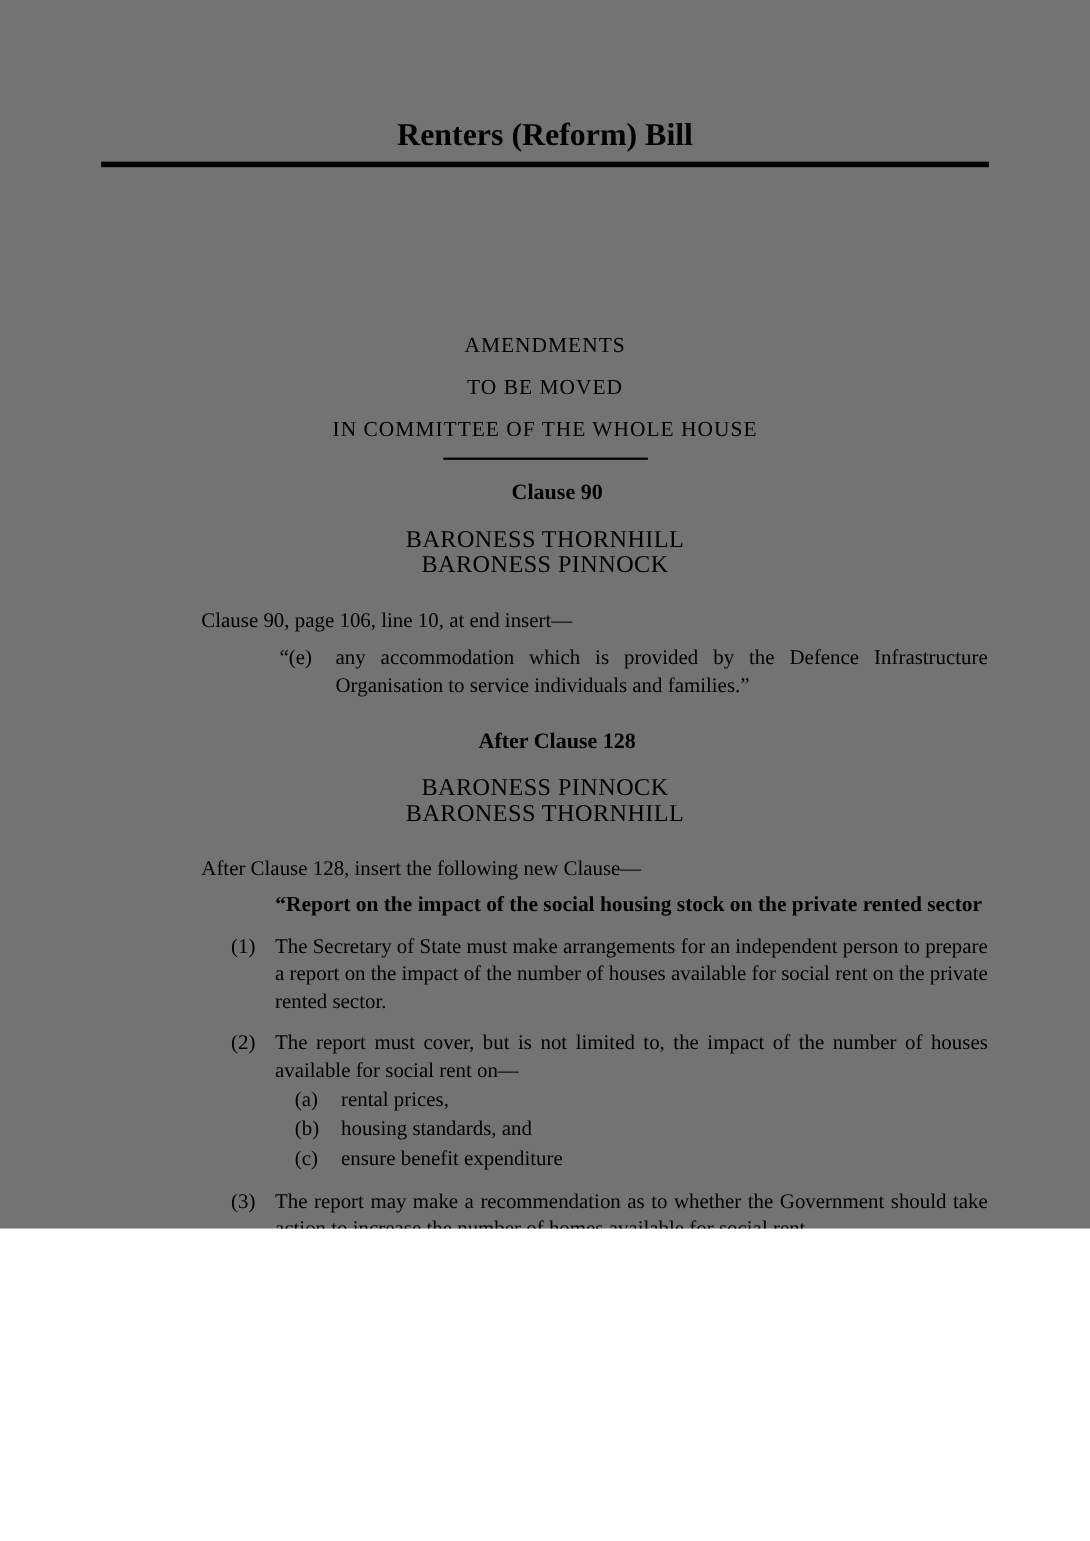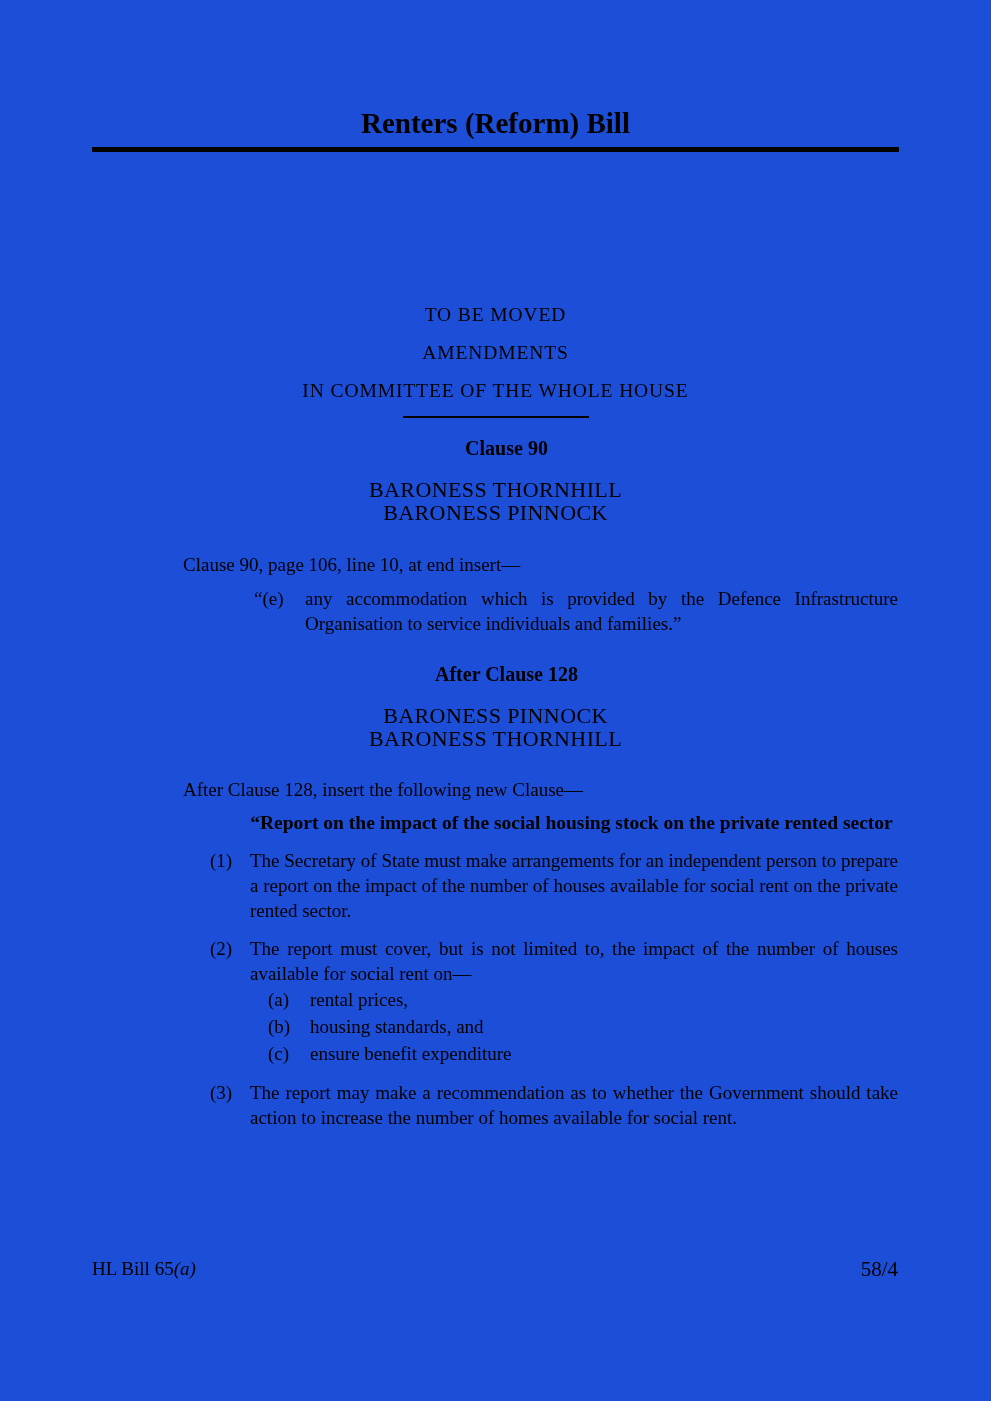--- a/index.html
+++ b/index.html
@@ -1,22 +1,22 @@
 <!DOCTYPE html>
 <html><head>
 <meta charset="utf-8">
 <style>
   * { margin: 0; padding: 0; box-sizing: border-box; }
   html, body { background: #ffffff; }
   .page {
     position: relative;
     width: 991px;
-    height: 1401px;
+    height: 1117px;
     margin: 0 auto;
-    background: #1d4ed8;
+    background: #737373;
     color: #000000;
     font-family: "Liberation Serif", serif;
     overflow: hidden;
   }
   .page-title {
     padding-top: 106px;
     text-align: center;
     font-size: 29px;
     font-weight: bold;
     line-height: 34px;
@@ -126,22 +126,22 @@
 </style>
 </head>
 <body>
 
 <div class="page">
 
   <div class="page-title">Renters (Reform) Bill</div>
   <div class="double-rule"></div>
 
   <div class="masthead">
+    <div class="masthead-line">AMENDMENTS</div>
     <div class="masthead-line">TO BE MOVED</div>
-    <div class="masthead-line">AMENDMENTS</div>
     <div class="masthead-line">IN COMMITTEE OF THE WHOLE HOUSE</div>
     <div class="short-rule"></div>
   </div>
 
   <div class="section-1">
     <div class="clause-heading">Clause 90</div>
     <div class="sponsors">
       <div>BARONESS THORNHILL</div>
       <div>BARONESS PINNOCK</div>
     </div>

